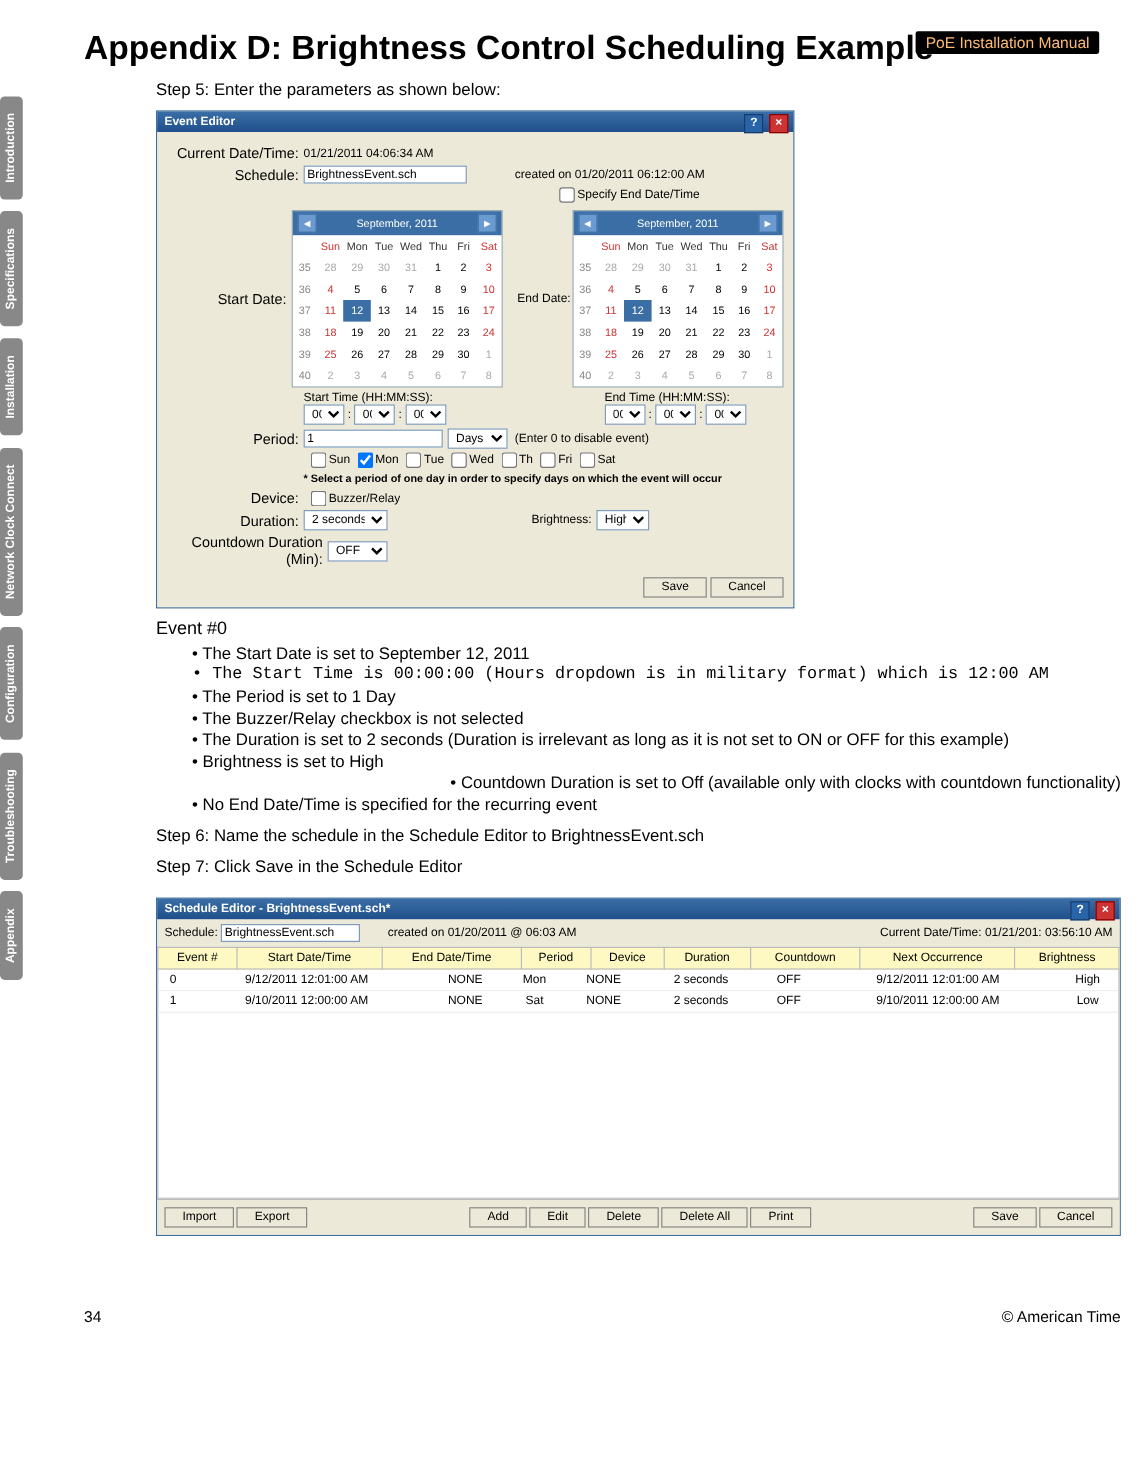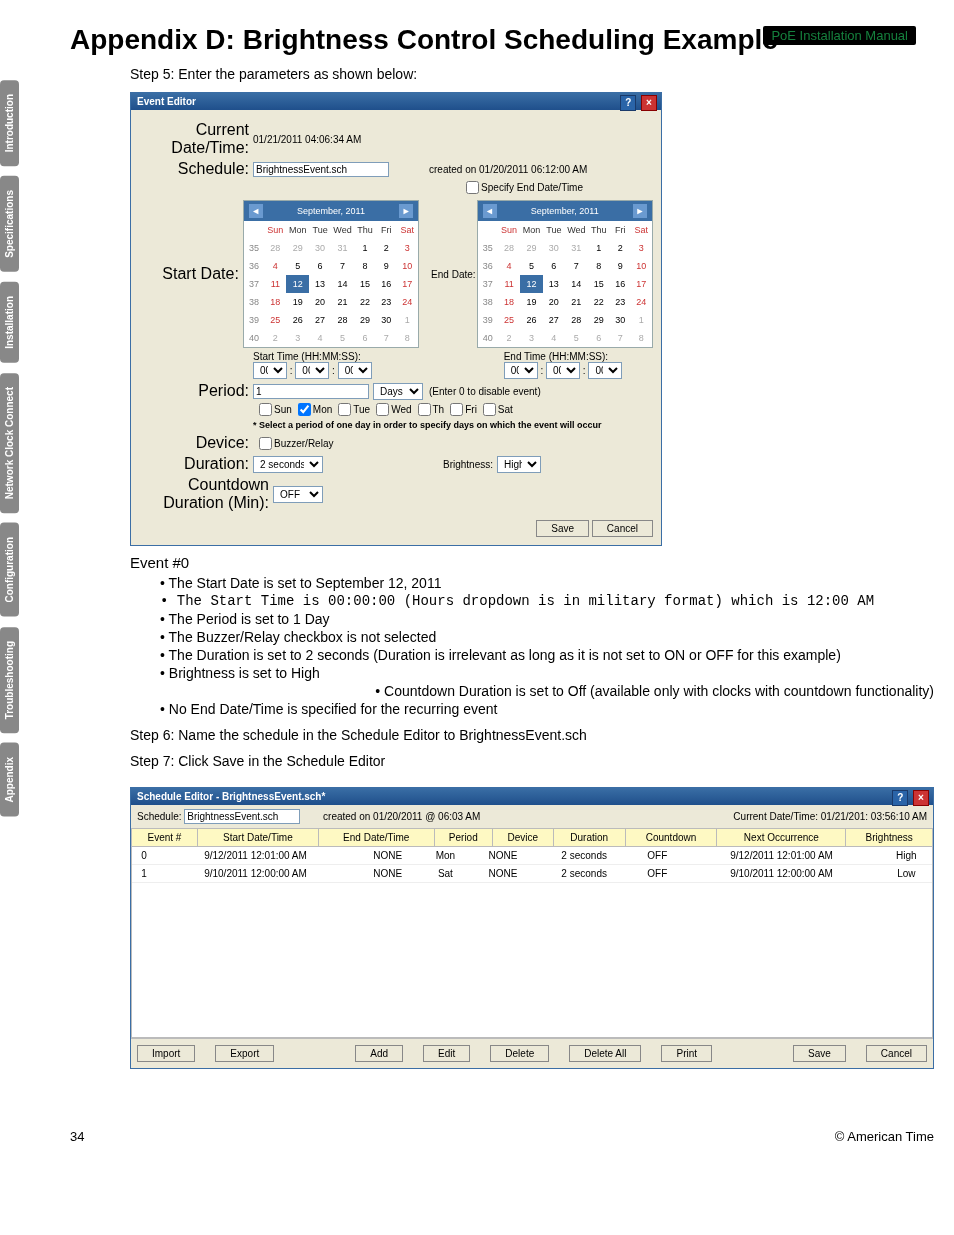--- a/index.html
+++ b/index.html
@@ -1,31 +1,31 @@
 <!DOCTYPE html>
 <html><head>
 <meta charset="utf-8">
 <style>
   body{margin:0;font-family:Arial,Helvetica,sans-serif;font-size:12px;color:#000;background:#fff;width:954px}
   .page{position:relative;padding:20px 20px 20px 70px}
-  .badge{position:absolute;top:26px;right:38px;background:#000;color:#15803d;font-size:13px;padding:2px 8px;border-radius:2px}
+  .badge{position:absolute;top:26px;right:38px;background:#000;color:#fdba74;font-size:13px;padding:2px 8px;border-radius:2px}
   h1{font-family:Arial,Helvetica,sans-serif;font-weight:900;font-size:28px;margin:4px 0 10px 0;line-height:1.15}
   .tabs{position:absolute;left:0;top:80px;width:55px}
   .tab{background:#888;color:#fff;font-size:10px;font-weight:bold;writing-mode:vertical-rl;transform:rotate(180deg);text-align:center;padding:14px 4px;margin-bottom:10px;border-radius:4px}
   .content{margin-left:60px;font-size:14px}
   .step{margin:6px 0 10px 0}
   .window{border:1px solid #3b6ea5;font-size:10px;background:#ece9d8;margin:6px 0}
   .titlebar{background:linear-gradient(#3a6ea5,#1f4f8b);color:#fff;padding:3px 6px;font-weight:bold;position:relative}
   .titlebar .ctl{position:absolute;right:4px;top:2px}
   .titlebar .ctl span{display:inline-block;background:#c33;color:#fff;width:14px;height:14px;text-align:center;line-height:14px;font-size:10px;border:1px solid #800;margin-left:2px}
   .titlebar .ctl span.help{background:#2a64a8;border:1px solid #1a3a6a}
   .winbody{background:#ece9d8;padding:8px}
   .flex{display:flex;gap:12px}
   .row{display:flex;align-items:center;margin:3px 0}
-  .lbl{width:110px;text-align:right;font-size:16px;padding-right:4px}
+  .lbl{width:110px;text-align:right;font-size:12px;padding-right:4px}
   input[type=text],select{font-size:10px;border:1px solid #7f9db9;padding:1px 2px;background:#fff}
   .cal{border:1px solid #9aa;background:#fff;font-size:9px}
   .calhdr{background:#3a6ea5;color:#fff;display:flex;align-items:center;justify-content:space-between;padding:2px 4px}
   .calhdr .arrow{background:#6a9ad0;width:14px;height:14px;text-align:center;line-height:14px;border:1px solid #3a6ea5;cursor:pointer}
   .cal table{border-collapse:collapse;width:100%}
   .cal th,.cal td{width:22px;height:16px;text-align:center;font-size:9px}
   .cal th{color:#333;font-weight:normal}
   .cal th.wk{color:#888}
   .cal td.wk{color:#888}
   .cal td.sun,.cal th.sun{color:#c33}
@@ -39,21 +39,21 @@
   .sectitle{font-weight:normal;font-size:15px;margin:8px 0 2px 0}
   ul.bul{margin:4px 0 10px 30px;padding:0}
   ul.bul li{margin:2px 0;font-size:14px}
   .sched{border:1px solid #3b6ea5;margin-top:18px;font-size:10px}
   .sched .winbody{background:#fff;padding:0}
   .sched .meta{background:#ece9d8;padding:4px 6px;display:flex;justify-content:space-between;align-items:center}
   .sched table{width:100%;border-collapse:collapse;font-size:10px}
   .sched th{background:#fef9c3;border:1px solid #bbb;padding:3px 4px;font-weight:normal;text-align:center}
   .sched td{border-bottom:1px solid #eee;padding:3px 4px;text-align:center}
   .sched .tablewrap{height:190px;overflow:auto;border:1px solid #bbb;border-top:none}
-  .sched .btnbar{background:#ece9d8;padding:6px;display:flex;gap:20px;border-top:1px solid #bbb}
+  .sched .btnbar{background:#ece9d8;padding:6px;display:flex;gap:2px;border-top:1px solid #bbb}
   .sched .btnbar .spacer{flex:1}
   .footer{display:flex;justify-content:space-between;margin-top:60px;font-size:13px}
   .hl{background:#3a6ea5;color:#fff;padding:0 2px}
   .chk{margin:0 2px 0 6px;vertical-align:middle}
 </style>
 </head>
 <body>
 
 <div class="page">
   <div class="badge">PoE Installation Manual</div>

